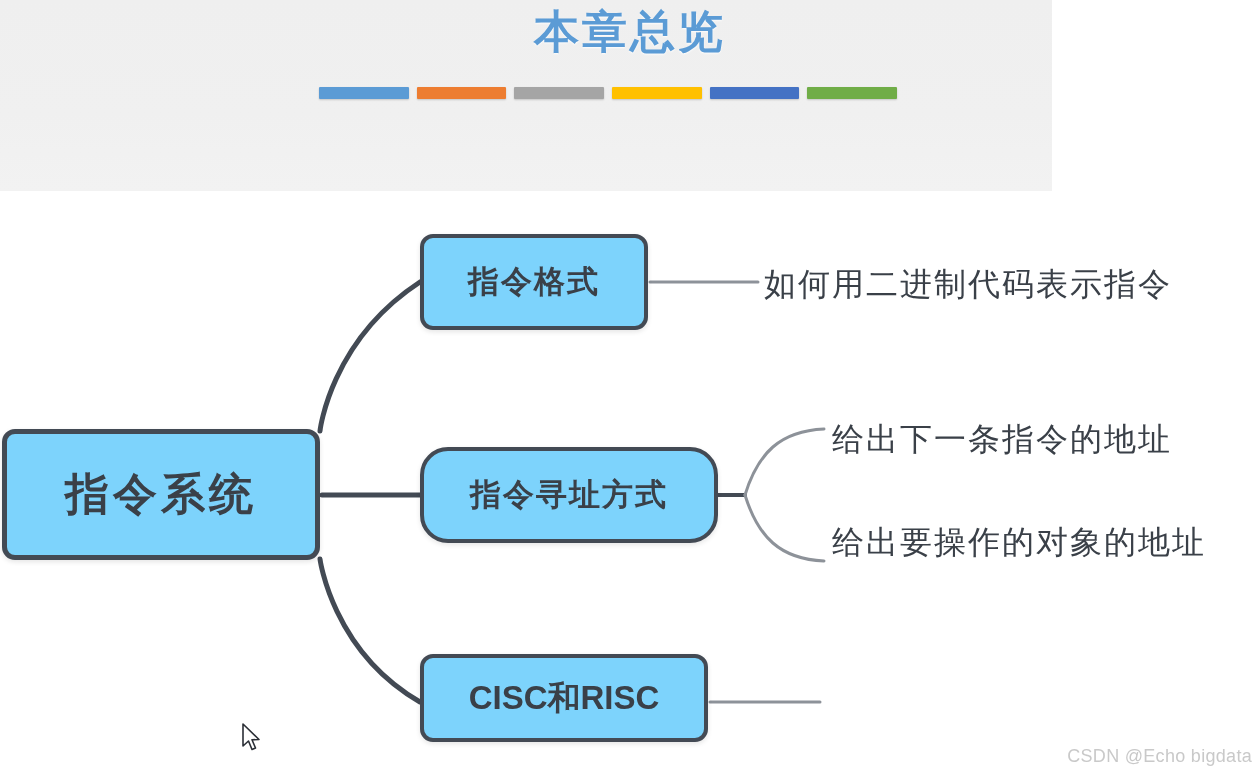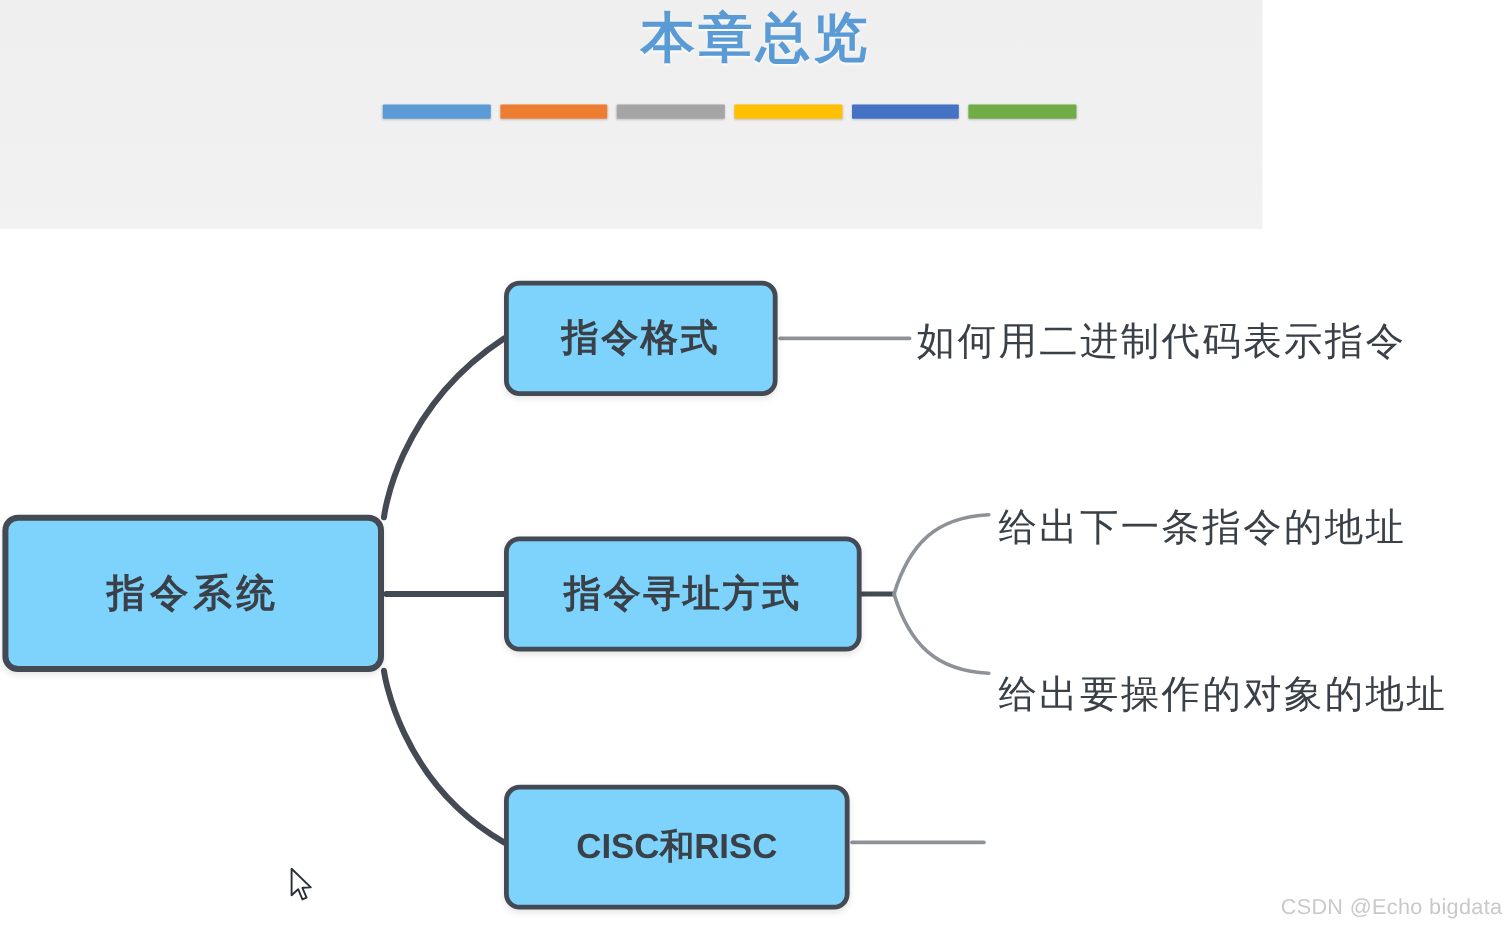--- a/index.html
+++ b/index.html
@@ -77,40 +77,40 @@
     display: flex;
     align-items: center;
     justify-content: center;
     color: #3a4048;
     font-weight: 700;
     box-shadow: 0 2px 5px rgba(0,0,0,0.10);
   }
   #node-root {
     left: 2px; top: 238px;
     width: 318px; height: 131px;
-    font-size: 32px;
+    font-size: 44px;
     letter-spacing: 4px;
     border-width: 5px;
   }
   #node-format {
     left: 420px; top: 43px;
     width: 228px; height: 96px;
     font-size: 31px;
     letter-spacing: 2px;
   }
   #node-addressing {
     left: 420px; top: 256px;
     width: 298px; height: 96px;
     font-size: 31px;
     letter-spacing: 2px;
   }
   #node-cisc-risc {
     left: 420px; top: 463px;
-    width: 288px; height: 104px;
-    font-size: 29px;
+    width: 288px; height: 88px;
+    font-size: 33px;
     letter-spacing: 0px;
   }
 
   .leaf-text {
     position: absolute;
     color: #4a5058;
     font-size: 32px;
     letter-spacing: 2px;
     white-space: nowrap;
     font-weight: 500;
@@ -174,29 +174,29 @@
 
     <path d="M 745 304 C 758 346 780 368 824 370" fill="none" stroke="#8d9299" stroke-width="3" stroke-linecap="round"></path>
 
     <path d="M 710 511 L 820 511" fill="none" stroke="#8d9299" stroke-width="3" stroke-linecap="round"></path>
   </svg>
 
   <div class="node-box" id="node-root" style="border-color: rgb(67, 74, 84); color: rgb(58, 64, 72);">指令系统</div>
 
   <div class="node-box" id="node-format" style="border-color: rgb(67, 74, 84); color: rgb(58, 64, 72);">指令格式</div>
 
-  <div class="node-box" id="node-addressing" style="border-color: rgb(67, 74, 84); color: rgb(58, 64, 72);">指令寻址方式</div>
+  <div class="node-box" id="node-addressing" style="border-color: rgb(67, 74, 84); color: rgb(58, 64, 72); border-radius: 28px;">指令寻址方式</div>
 
   <div class="node-box" id="node-cisc-risc" style="border-color: rgb(67, 74, 84); color: rgb(58, 64, 72);">CISC和RISC</div>
 
   <div class="leaf-text" id="leaf-format-1" style="color: rgb(58, 64, 72);">如何用二进制代码表示指令</div>
 
   <div class="leaf-text" id="leaf-addressing-1" style="color: rgb(58, 64, 72);">给出下一条指令的地址</div>
 
-  <div class="leaf-text" id="leaf-addressing-2" style="color: rgb(58, 64, 72); margin-top: 36px;">给出要操作的对象的地址</div>
+  <div class="leaf-text" id="leaf-addressing-2" style="color: rgb(58, 64, 72);">给出要操作的对象的地址</div>
 
 
   <svg id="mouse-cursor" viewBox="0 0 20 30">
     <path d="M 2 1 L 2 23 L 7.5 18 L 11 26.5 L 14.5 25 L 11 16.8 L 18 16.5 Z" fill="#ffffff" stroke="#2b2f36" stroke-width="1.6" stroke-linejoin="round"></path>
   </svg>
 
   <div id="watermark">CSDN @Echo bigdata</div>
 </div>
 
 </body></html>

